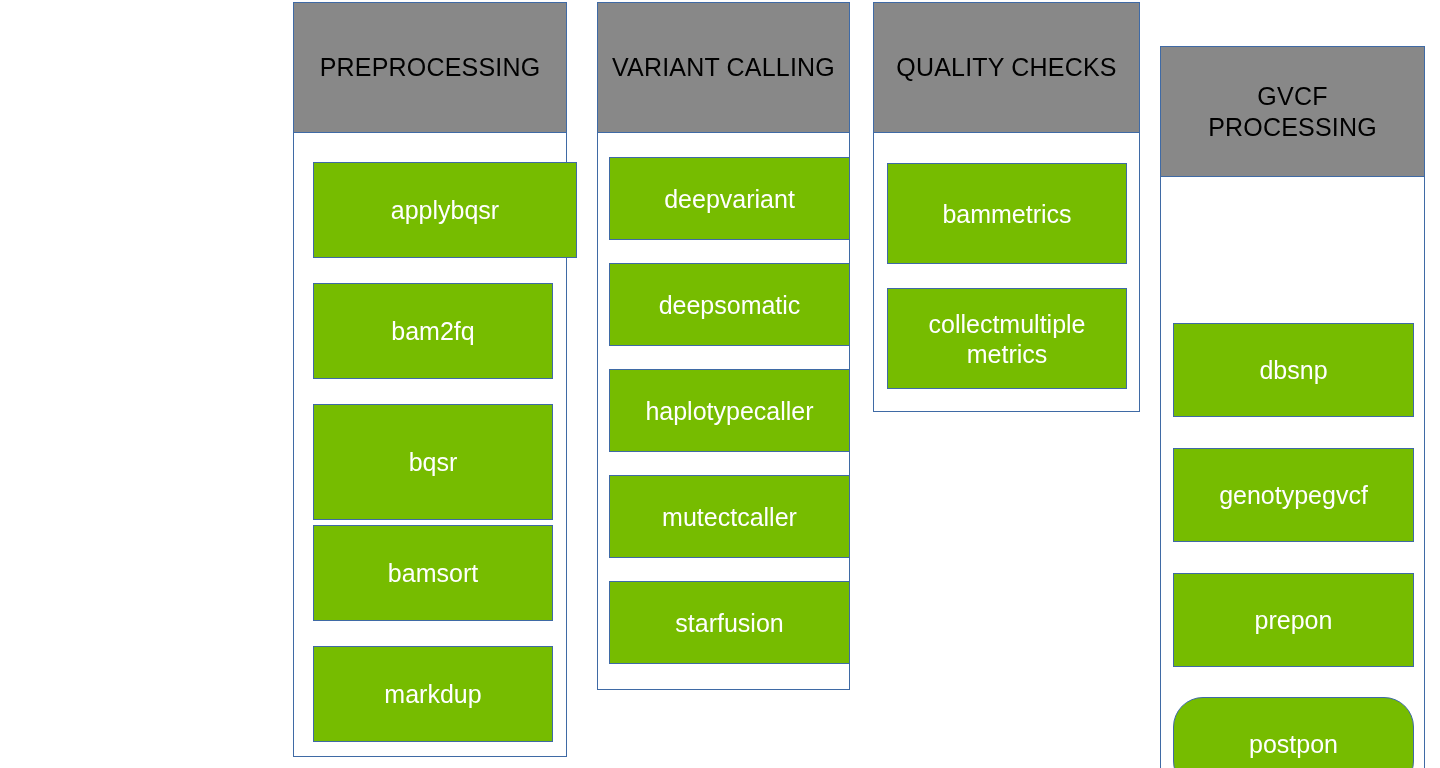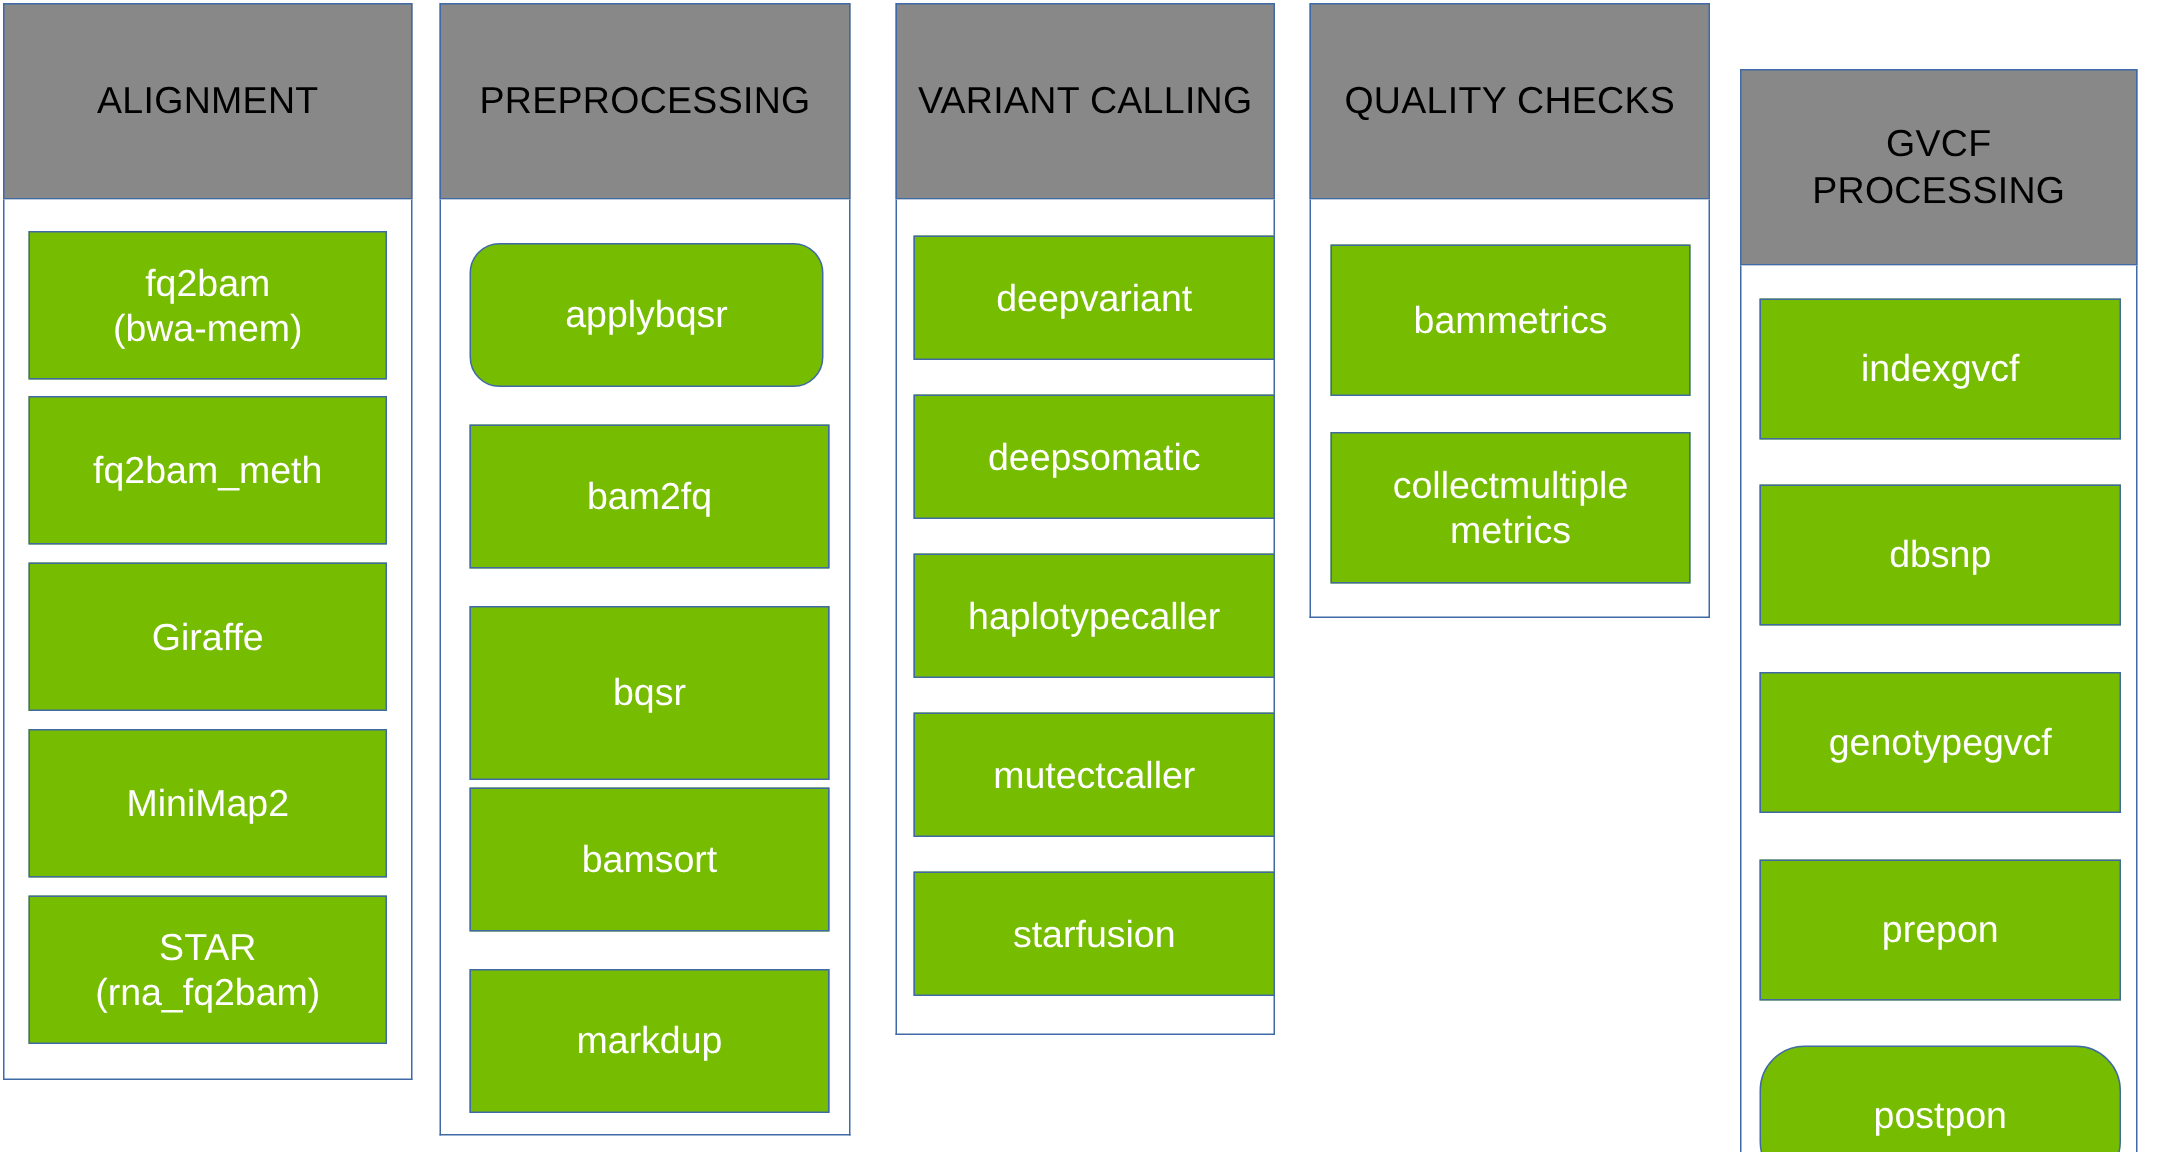--- a/index.html
+++ b/index.html
@@ -67,37 +67,25 @@
     font-size: 25px;
     line-height: 30px;
     white-space: pre-line;
   }
 </style>
 </head>
 <body>
 
 <div id="diagram">
 
-  <div class="column" style="left:2px; width:273px;">
-    <div class="col-header">ALIGNMENT</div>
-    <div class="col-body" style="height:587px;">
-      <div class="node" style="left:16px; top:21px; width:239px; height:99px;">fq2bam
-(bwa-mem)</div>
-      <div class="node" style="left:16px; top:131px; width:239px; height:99px;">fq2bam_meth</div>
-      <div class="node" style="left:16px; top:242px; width:239px; height:99px;">Giraffe</div>
-      <div class="node" style="left:16px; top:353px; width:239px; height:99px;">MiniMap2</div>
-      <div class="node" style="left:16px; top:464px; width:239px; height:99px;">STAR
-(rna_fq2bam)</div>
-    </div>
-  </div>
 
   <div class="column" style="left:293px; width:274px;">
     <div class="col-header">PREPROCESSING</div>
     <div class="col-body" style="height:624px;">
-      <div class="node" style="left:19px; top:29px; width:236px; height:96px;border-radius:20px;">applybqsr</div>
+      <div class="node" style="left:19px; top:29px; width:264px; height:96px;">applybqsr</div>
       <div class="node" style="left:19px; top:150px; width:240px; height:96px;">bam2fq</div>
       <div class="node" style="left:19px; top:271px; width:240px; height:116px;text-align:center;">bqsr</div>
       <div class="node" style="left:19px; top:392px; width:240px; height:96px;">bamsort</div>
       <div class="node" style="left:19px; top:513px; width:240px; height:96px;">markdup</div>
     </div>
   </div>
 
   <div class="column" style="left:585px; width:265px;padding-left:12px;">
     <div class="col-header">VARIANT CALLING</div>
     <div class="col-body" style="height:557px;">
@@ -115,21 +103,20 @@
       <div class="node" style="left:13px; top:30px; width:240px; height:101px;">bammetrics</div>
       <div class="node" style="left:13px; top:155px; width:240px; height:101px;">collectmultiple
 metrics</div>
     </div>
   </div>
 
   <div class="column" style="left:1160px; width:265px;margin-top:44px;">
     <div class="col-header">GVCF
 PROCESSING</div>
     <div class="col-body" style="height:617px;">
-      <div class="node" style="left:12px; top:22px; width:241px; height:94px;">indexgvcf</div>
       <div class="node" style="left:12px; top:146px; width:241px; height:94px;">dbsnp</div>
       <div class="node" style="left:12px; top:271px; width:241px; height:94px;text-align:center;">genotypegvcf</div>
       <div class="node" style="left:12px; top:396px; width:241px; height:94px;">prepon</div>
       <div class="node" style="left:12px; top:520px; width:241px; height:94px;border-radius:30px;">postpon</div>
     </div>
   </div>
 
 </div>
 
 </body></html>

